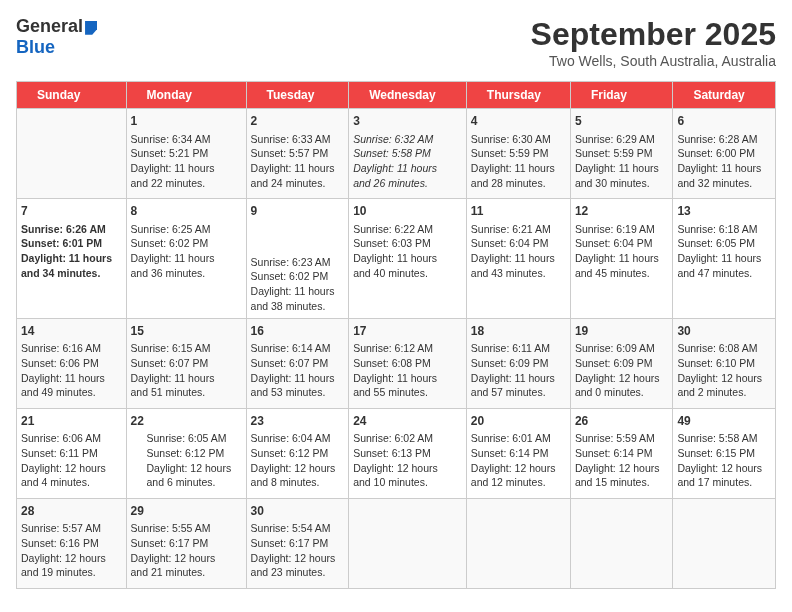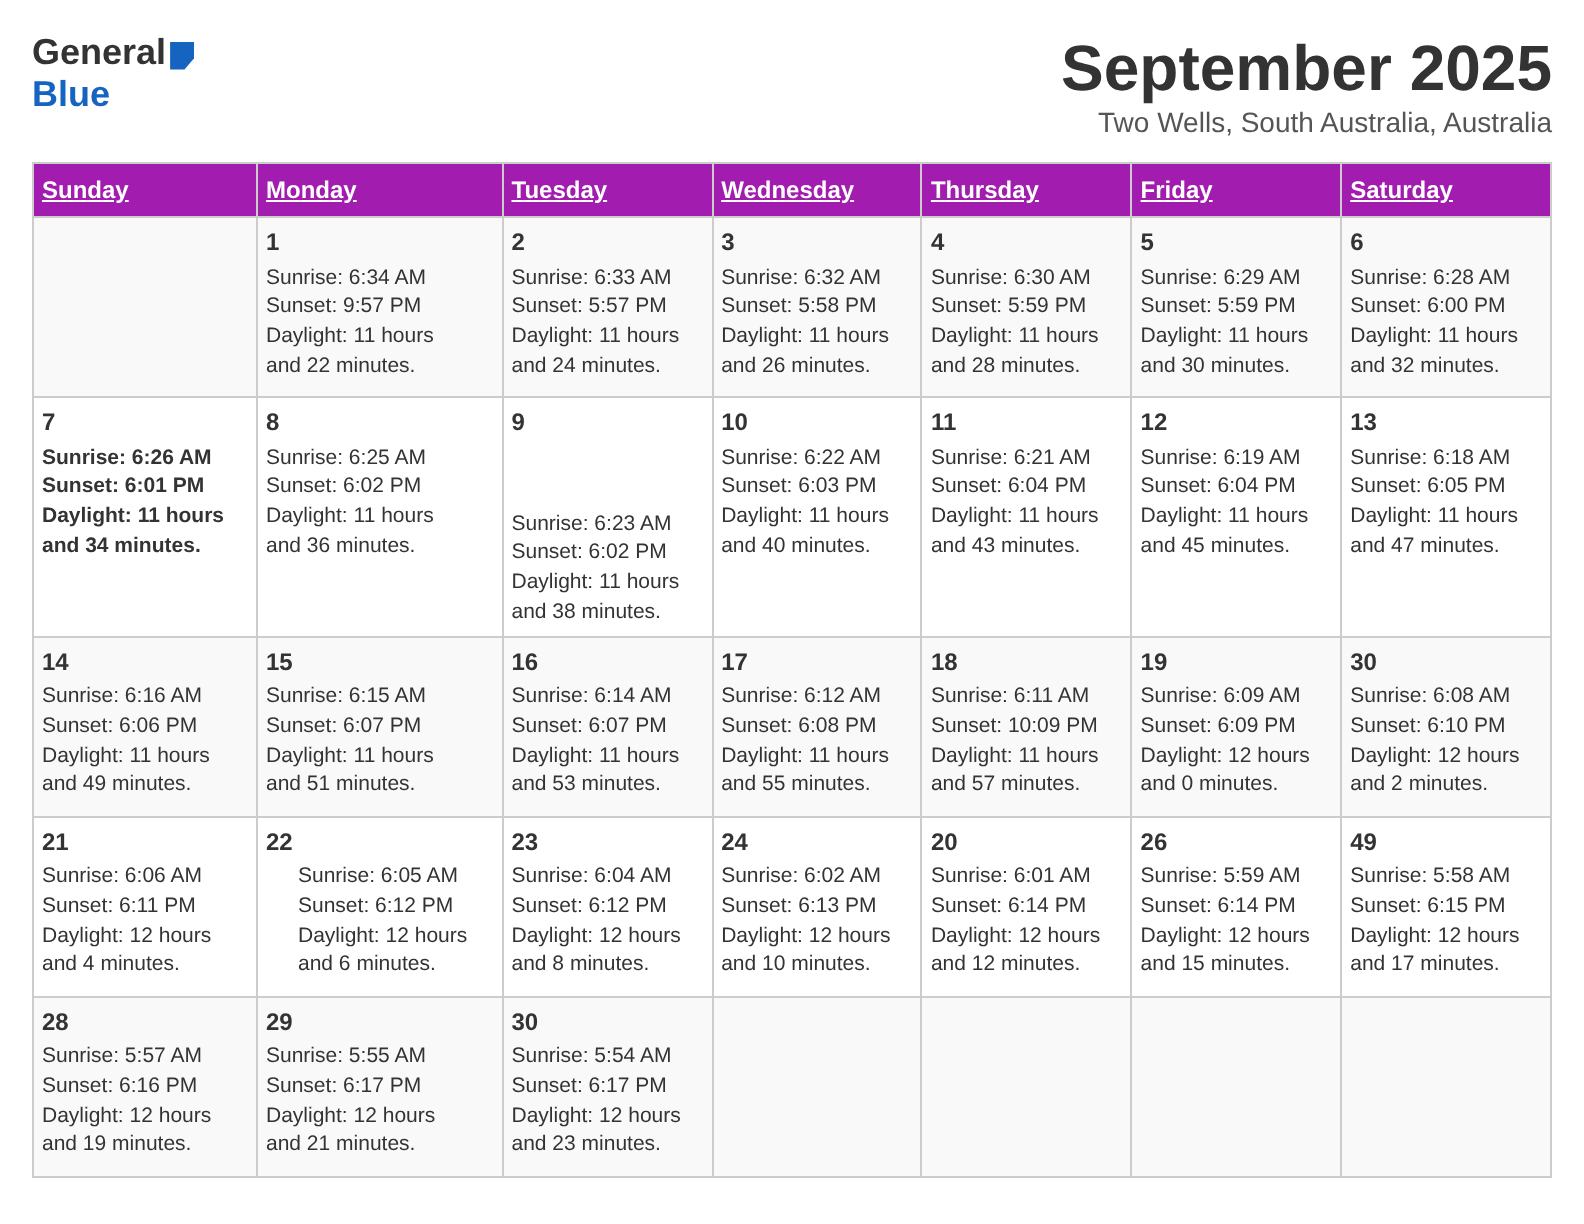--- a/index.html
+++ b/index.html
@@ -51,28 +51,27 @@
     .location-title {
       font-size: 14px;
       color: #555;
     }
     table {
       width: 100%;
       border-collapse: collapse;
       font-size: 11px;
     }
     thead tr th {
-      background-color: #a21caf;
+      background-color: #ef4444;
       color: #fff;
       font-weight: bold;
       font-size: 12px;
-      padding: 6px 4px;
+      padding: 6px 20px;
       text-align: left;
       border: 1px solid #ccc;
-      text-decoration: underline;
     }
     tbody tr td {
       border: 1px solid #ccc;
       vertical-align: top;
       padding: 4px 4px;
       min-height: 70px;
       height: 90px;
       color: #333;
       line-height: 1.4;
     }
@@ -120,34 +119,34 @@
         <th>Friday</th>
         <th>Saturday</th>
       </tr>
   </thead>
   <tbody id="calendar-body">
   <tr>
         <td></td>
         <td>
           <span class="day-num">1</span>
           <div class="day-info" style="white-space: pre-line;">Sunrise: 6:34 AM
-Sunset: 9:57 PM
+Sunset: 5:21 PM
 Daylight: 11 hours
 and 22 minutes.</div>
         </td>
         <td>
           <span class="day-num">2</span>
           <div class="day-info" style="white-space: pre-line;">Sunrise: 6:33 AM
 Sunset: 5:57 PM
 Daylight: 11 hours
 and 24 minutes.</div>
         </td>
         <td>
           <span class="day-num">3</span>
-          <div class="day-info" style="white-space: pre-line;">Sunrise: 6:32 AM
+          <div class="day-info" style="white-space: pre-line; font-style: italic;">Sunrise: 6:32 AM
 Sunset: 5:58 PM
 Daylight: 11 hours
 and 26 minutes.</div>
         </td>
         <td>
           <span class="day-num">4</span>
           <div class="day-info" style="white-space: pre-line;">Sunrise: 6:30 AM
 Sunset: 5:59 PM
 Daylight: 11 hours
 and 28 minutes.</div>
@@ -243,21 +242,21 @@
         <td>
           <span class="day-num">17</span>
           <div class="day-info" style="white-space: pre-line;">Sunrise: 6:12 AM
 Sunset: 6:08 PM
 Daylight: 11 hours
 and 55 minutes.</div>
         </td>
         <td>
           <span class="day-num">18</span>
           <div class="day-info" style="white-space: pre-line;">Sunrise: 6:11 AM
-Sunset: 10:09 PM
+Sunset: 6:09 PM
 Daylight: 11 hours
 and 57 minutes.</div>
         </td>
         <td>
           <span class="day-num">19</span>
           <div class="day-info" style="white-space: pre-line;">Sunrise: 6:09 AM
 Sunset: 6:09 PM
 Daylight: 12 hours
 and 0 minutes.</div>
         </td>

